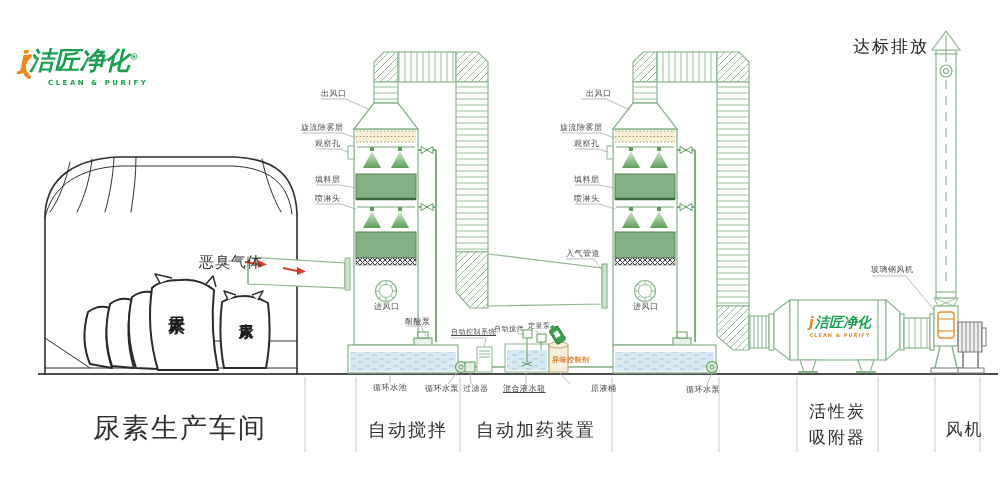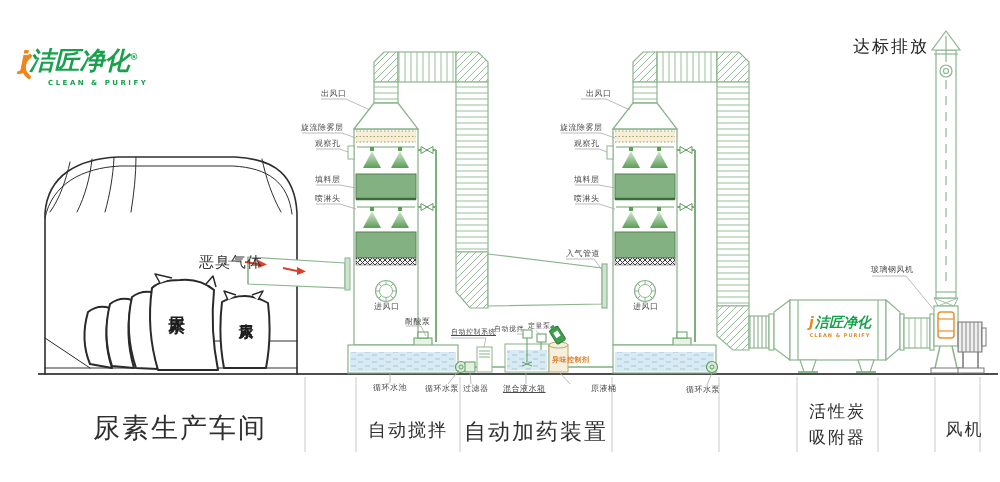--- a/index.html
+++ b/index.html
@@ -387,18 +387,18 @@
 
 <div class="lbl" style="left:871px;top:266px;">玻璃钢风机</div>
 
 <div class="brand" style="left:795px;top:315px;width:90px;font-size:14px;text-align:center;">
   <span class="ini">j</span><span>洁匠净化</span>
 </div>
 <div class="tag" style="left:795px;top:333px;width:90px;font-size:5px;text-align:center;color:#e08a2e;letter-spacing:1px;">CLEAN &amp; PURIFY</div>
 
 <div class="cap" style="left:60px;top:413px;width:240px;font-size:27px;">尿素生产车间</div>
 <div class="cap" style="left:356px;top:420px;width:104px;font-size:18px;">自动搅拌</div>
-<div class="cap" style="left:460px;top:420px;width:152px;font-size:22px;">自动加药装置</div>
+<div class="cap" style="left:460px;top:420px;width:152px;font-size:18px;">自动加药装置</div>
 <div class="cap" style="left:797px;top:402px;width:81px;font-size:17px;">活性炭</div>
 <div class="cap" style="left:797px;top:428px;width:81px;font-size:17px;">吸附器</div>
 <div class="cap" style="left:935px;top:420px;width:59px;font-size:17px;">风机</div>
 
 </div>
 
 </body></html>

